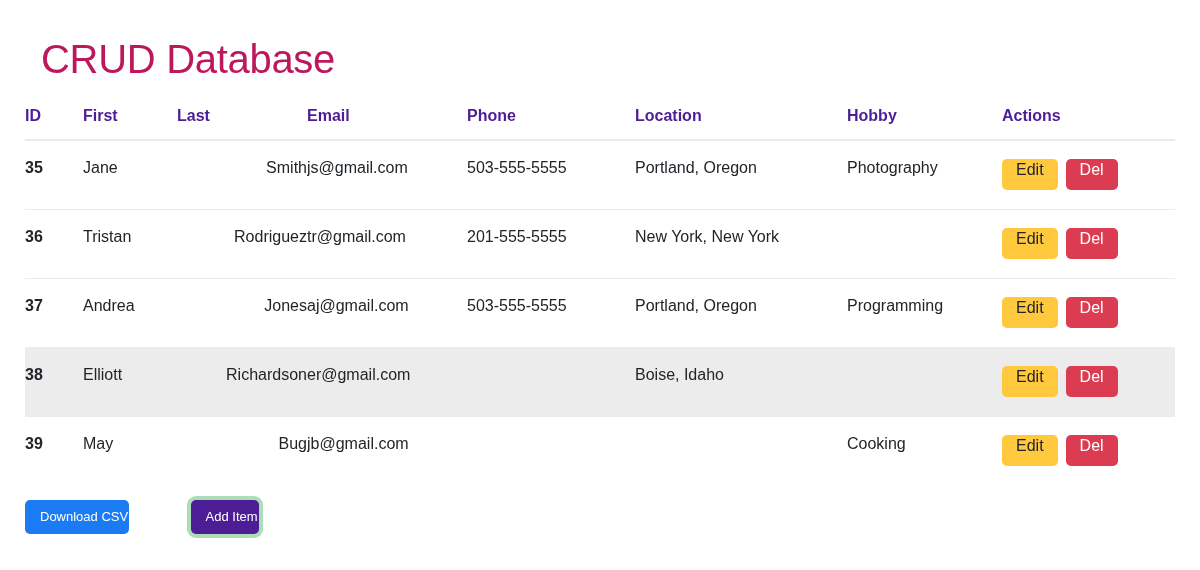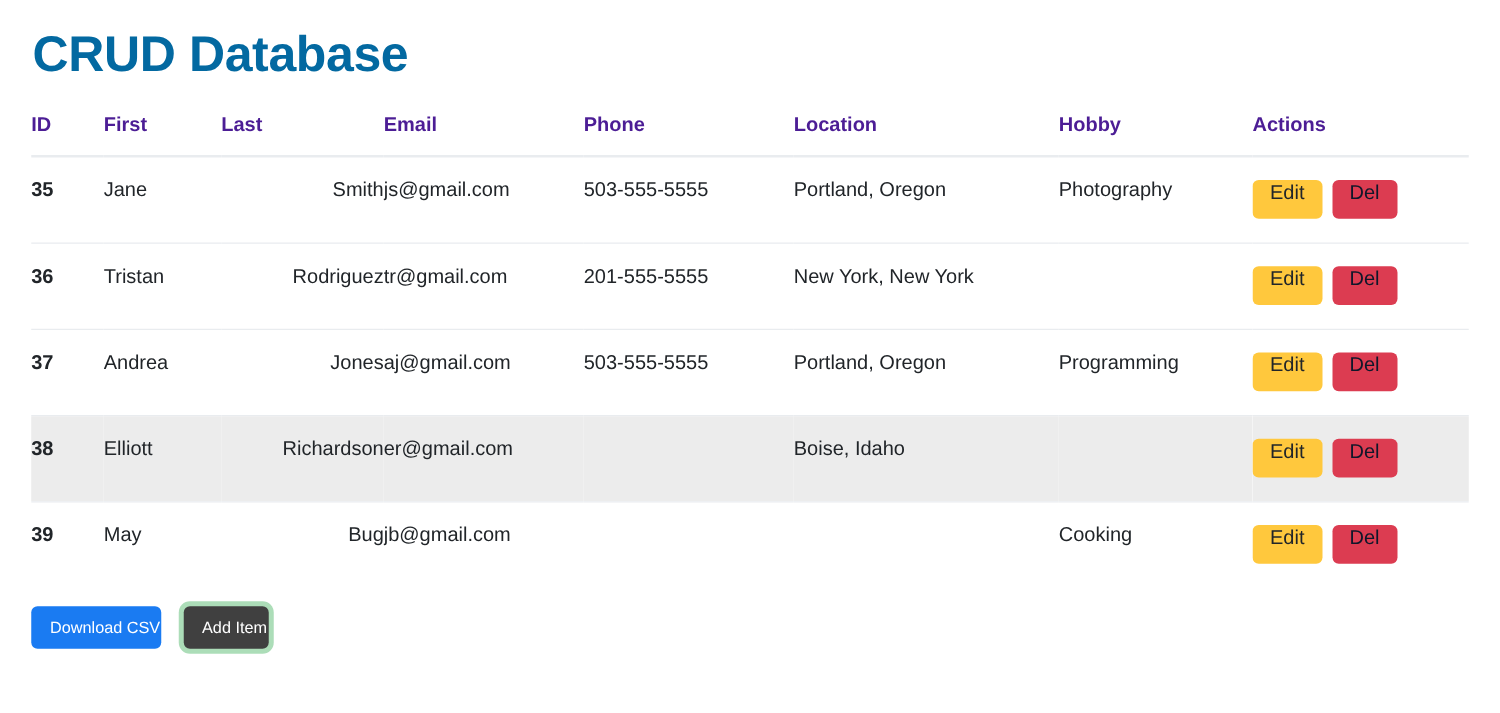--- a/index.html
+++ b/index.html
@@ -15,27 +15,27 @@
     overflow: hidden;
   }
   .page {
     position: relative;
     width: 1200px;
     height: 570px;
     box-sizing: border-box;
     padding: 0 25px;
   }
   .page-title {
-    margin: 1px;
+    margin: 16px;
     padding-top: 18px;
     font-size: 40px;
     line-height: 50px;
-    font-weight: 700;
+    font-weight: 400;
     letter-spacing: -0.3px;
-    color: #0369a1;
+    color: #be185d;
   }
   .table-wrap {
     margin-top: 23px;
   }
   table.crud {
     width: 1150px;
     border-collapse: collapse;
     table-layout: fixed;
     font-size: 16px;
   }
@@ -91,21 +91,21 @@
     cursor: pointer;
     padding: 3px 14px 12px 14px;
   }
   .btn-edit {
     background: #ffc83d;
     color: #212529;
     margin-right: 8px;
   }
   .btn-del {
     background: #dc3c51;
-    color: #0f172a;
+    color: #ffffff;
   }
   .footer-actions {
     position: absolute;
     left: 25px;
     top: 484px;
   }
   .btn-wide {
     font-size: 13px;
     padding: 10px 1px 11px 15px;
     border-radius: 5px;
@@ -192,16 +192,16 @@
             <td class="col-location"></td>
             <td class="col-hobby">Cooking</td>
             <td class="col-actions cell-actions"><button class="btn btn-edit" style="background: rgb(255, 200, 61);">Edit</button><button class="btn btn-del" style="background: rgb(220, 60, 81);">Del</button></td>
           </tr>
         </tbody>
     </table>
   </div>
 
   <div class="footer-actions">
     <button class="btn btn-wide btn-download" style="background: rgb(26, 123, 242);">Download CSV</button>
-    <button class="btn btn-wide btn-add" style="background: #404040;">Add Item</button>
+    <button class="btn btn-wide btn-add" style="background: #4c1d95; margin-left: 44px;">Add Item</button>
   </div>
 
 </div>
 
 </body></html>

